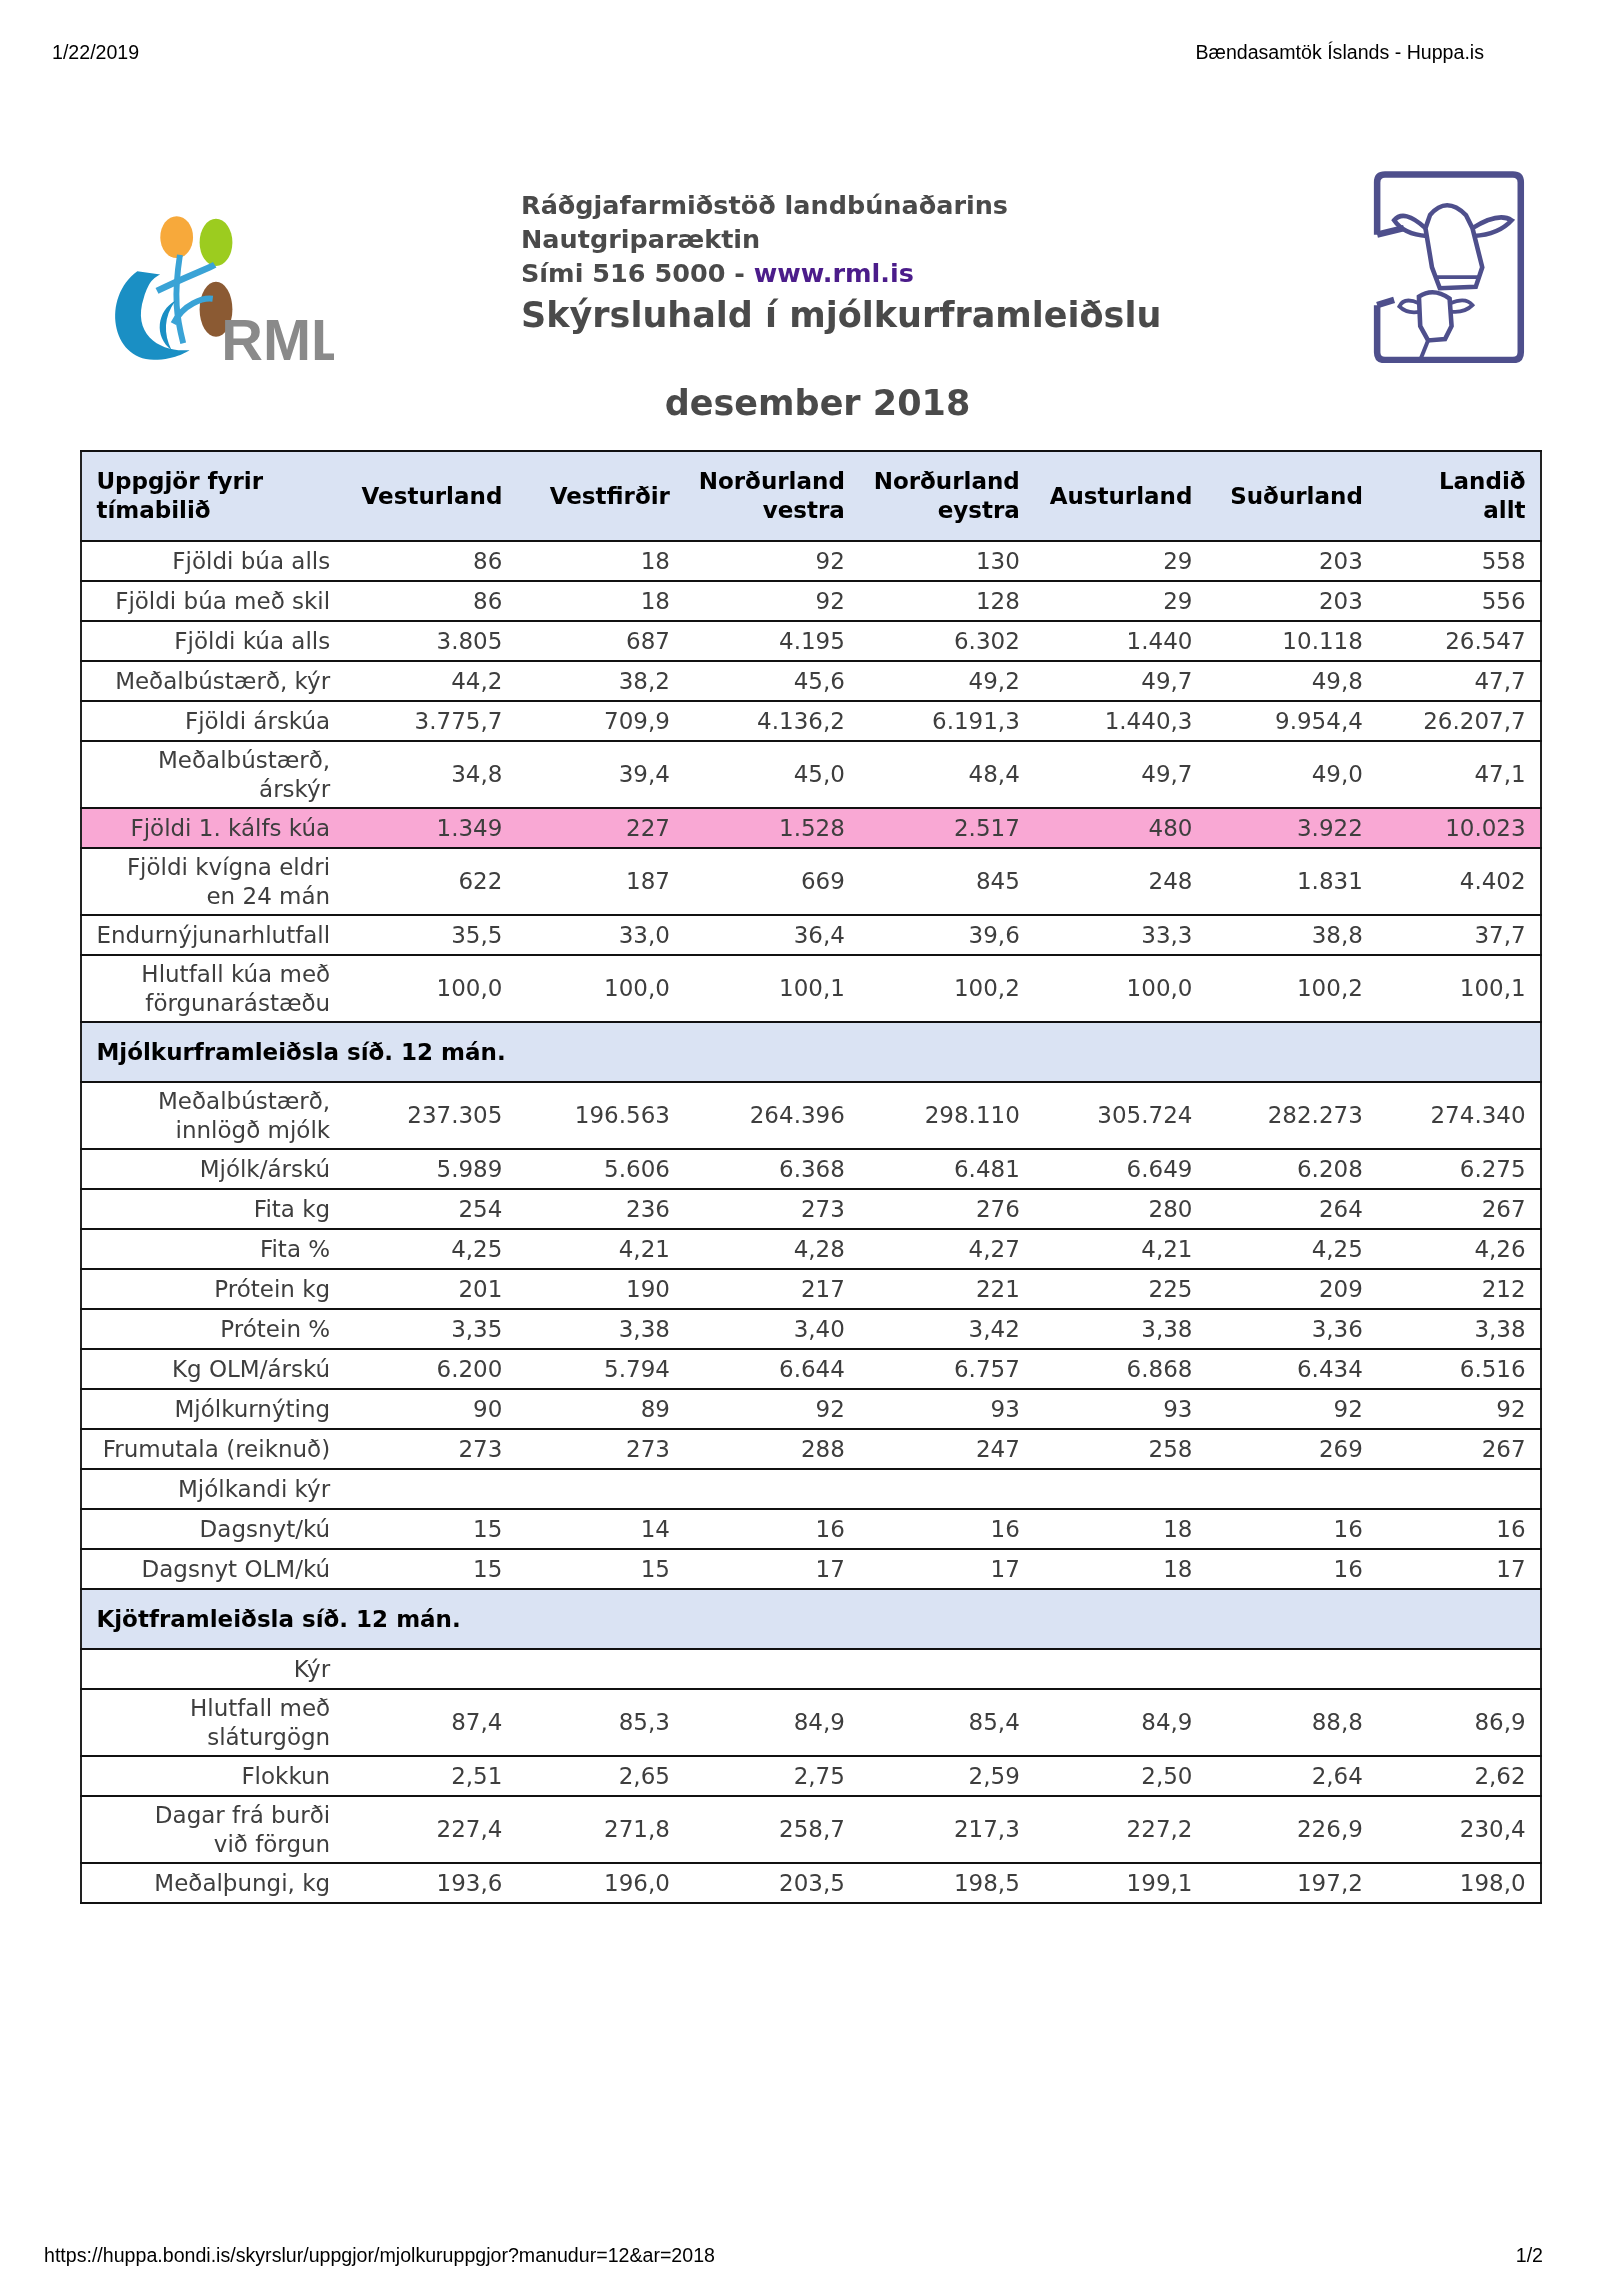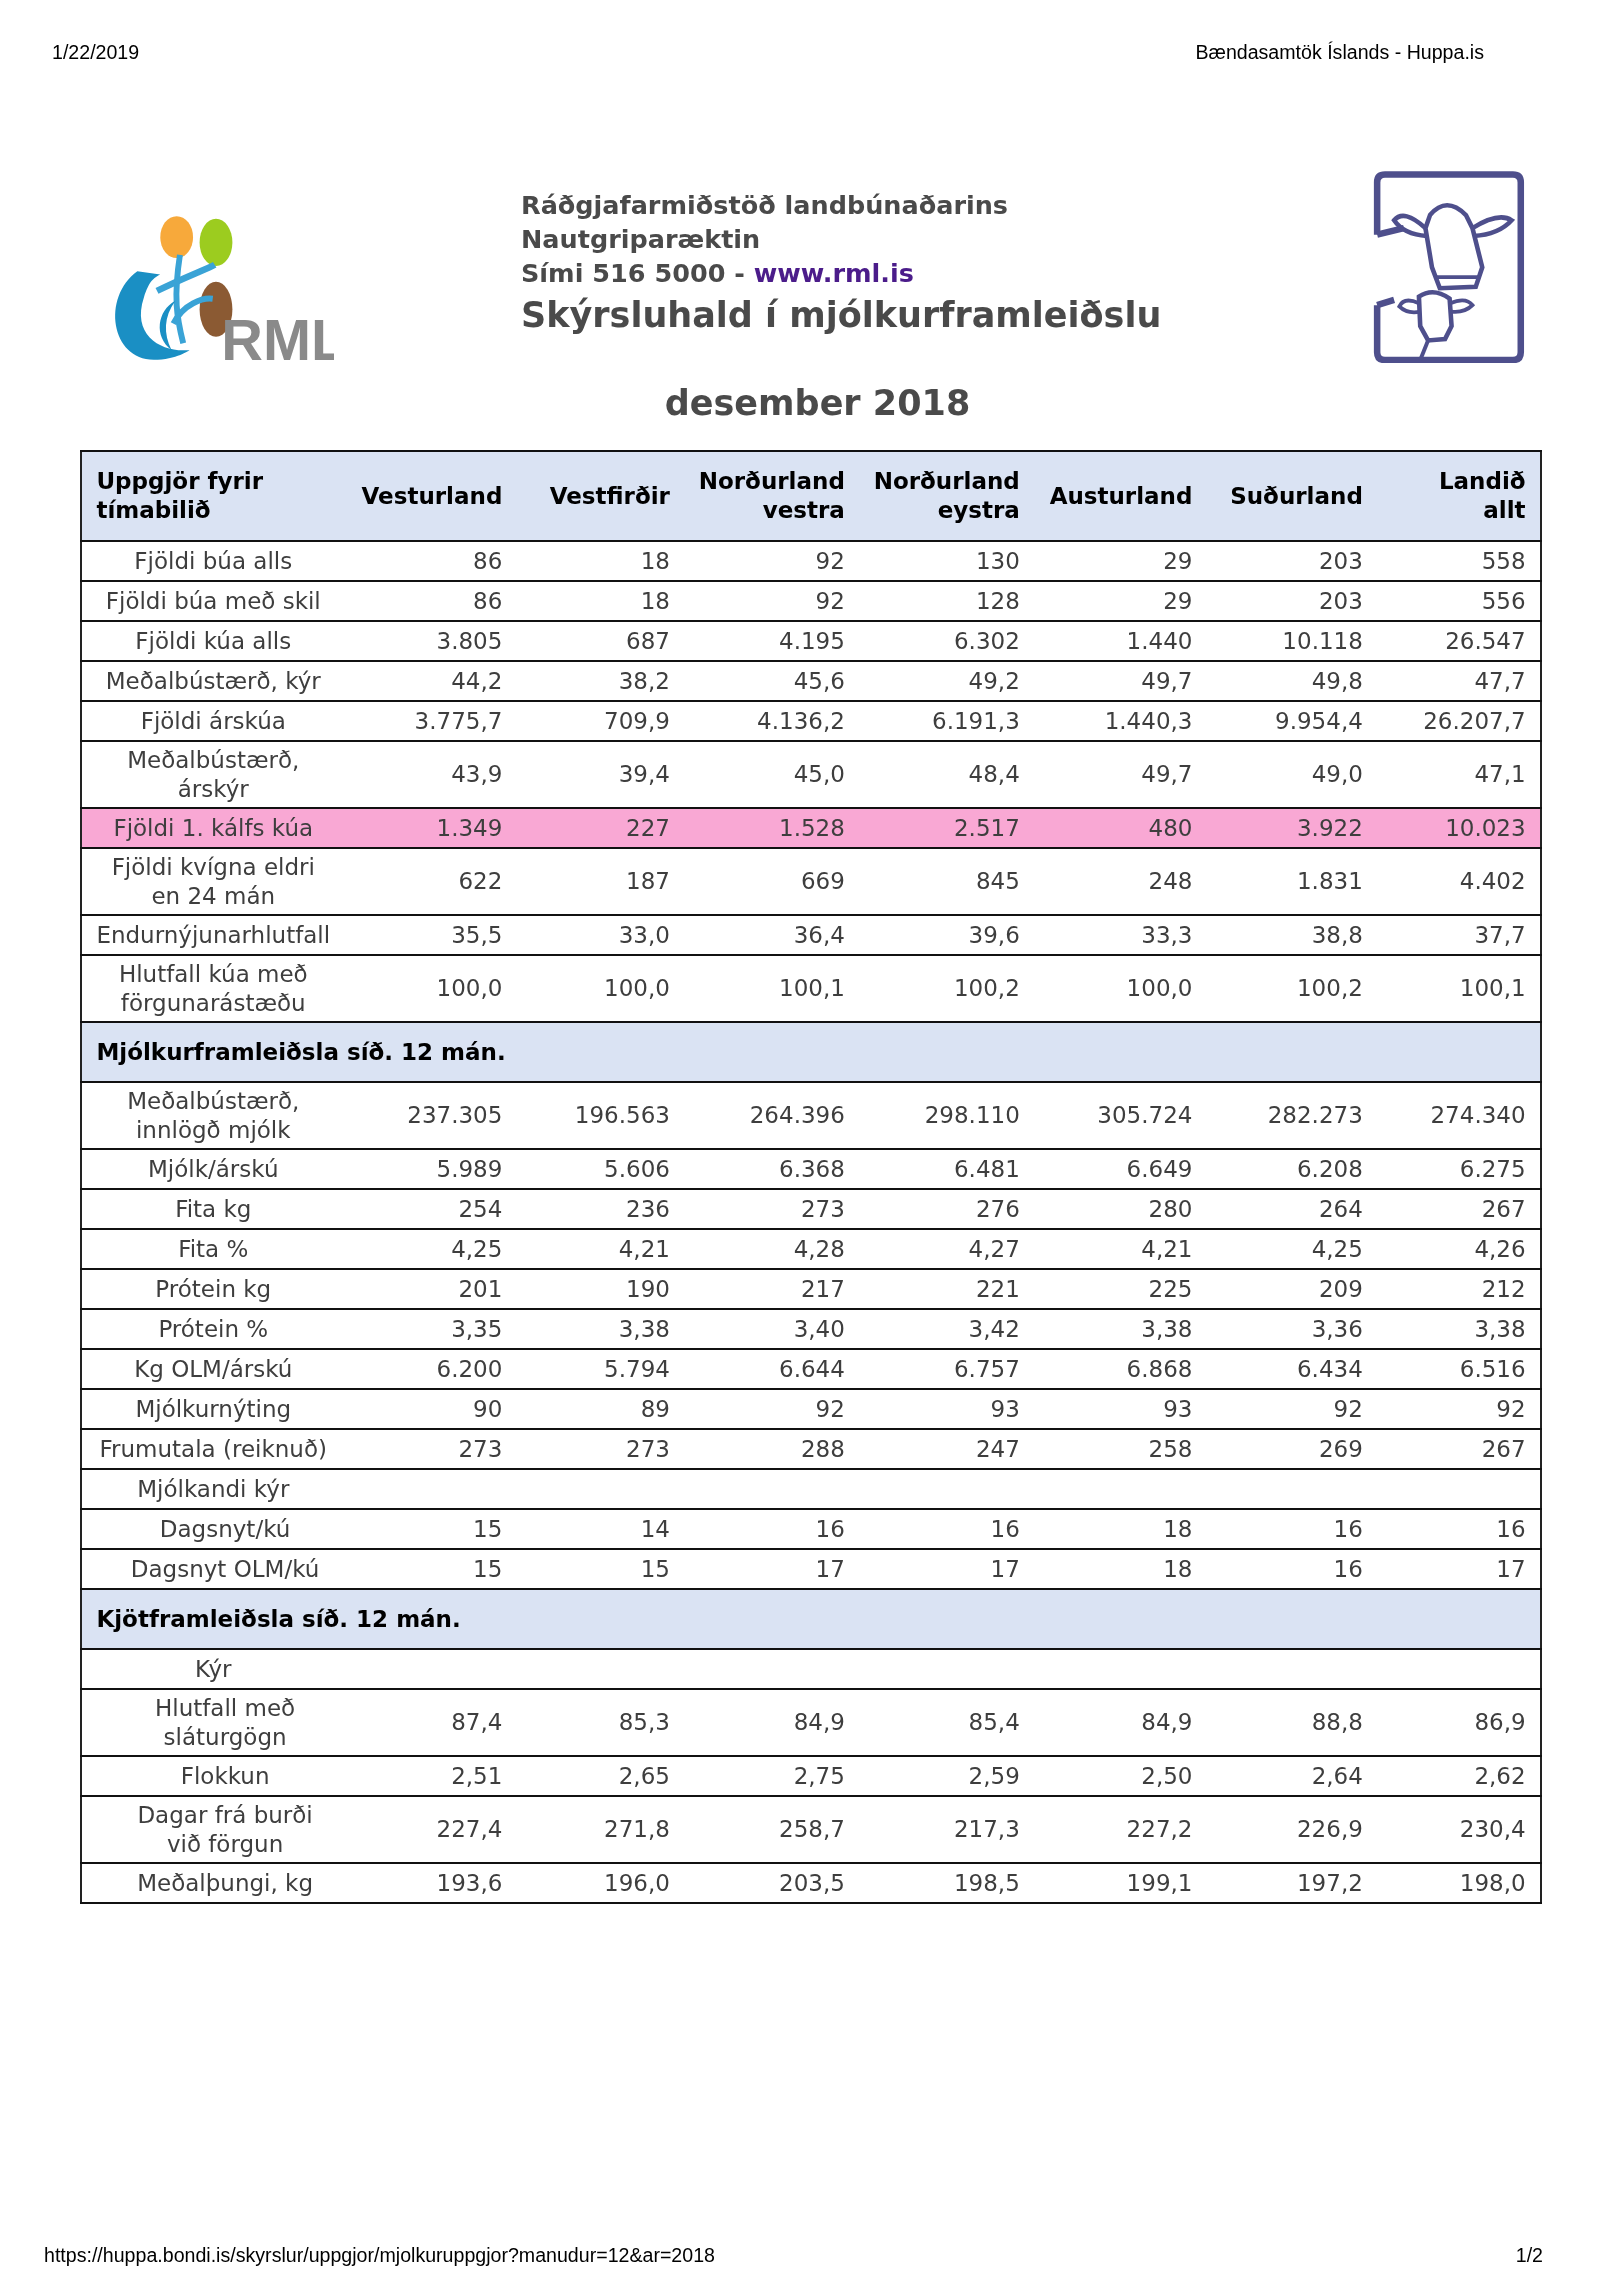--- a/index.html
+++ b/index.html
@@ -21,21 +21,21 @@
 
   .period { position:absolute; left:0; width:1622px; top:383px; text-align:center; font-size:35px; font-weight:bold; color:#4a4a4a; }
   .period span { position:relative; left:6.5px; }
 
   table.report { position:absolute; left:80px; top:450px; width:1462px; border-collapse:collapse; font-size:23px; color:#3e3e3e;padding-left:47px; }
   table.report td, table.report th { border-top:2px solid #111; border-bottom:2px solid #111; padding:0 14.4px; }
   table.report { border-left:2px solid #222; border-right:2px solid #222; }
   table.report th { background:#dae3f3; font-weight:bold; color:#000; text-align:right; height:88px; line-height:29px; }
   table.report th.first { text-align:left; }
   table.report td { text-align:right; height:38px; line-height:29px; }
-  table.report td.lbl { text-align:center; }
+  table.report td.lbl { text-align:right; }
   table.report td.lbl.indent { padding-left:38px; }
   table.report tr.tall td { height:65px; }
   table.report tr.shade td { background:#f9a8d4; }
   table.report tr.section td { background:#dae3f3; font-weight:bold; color:#000; height:58px; text-align:left; }
   col.c0 { width:255px; }
   col.cn { width:173px; }
 </style>
 </head>
 <body>
 
@@ -150,21 +150,21 @@
         <td>3.775,7</td>
         <td>709,9</td>
         <td>4.136,2</td>
         <td>6.191,3</td>
         <td>1.440,3</td>
         <td>9.954,4</td>
         <td>26.207,7</td>
       </tr>
       <tr class="tall">
         <td class="lbl">Meðalbústærð, árskýr</td>
-        <td>43,9</td>
+        <td>34,8</td>
         <td>39,4</td>
         <td>45,0</td>
         <td>48,4</td>
         <td>49,7</td>
         <td>49,0</td>
         <td>47,1</td>
       </tr>
       <tr class="shade">
         <td class="lbl">Fjöldi 1. kálfs kúa</td>
         <td>1.349</td>

